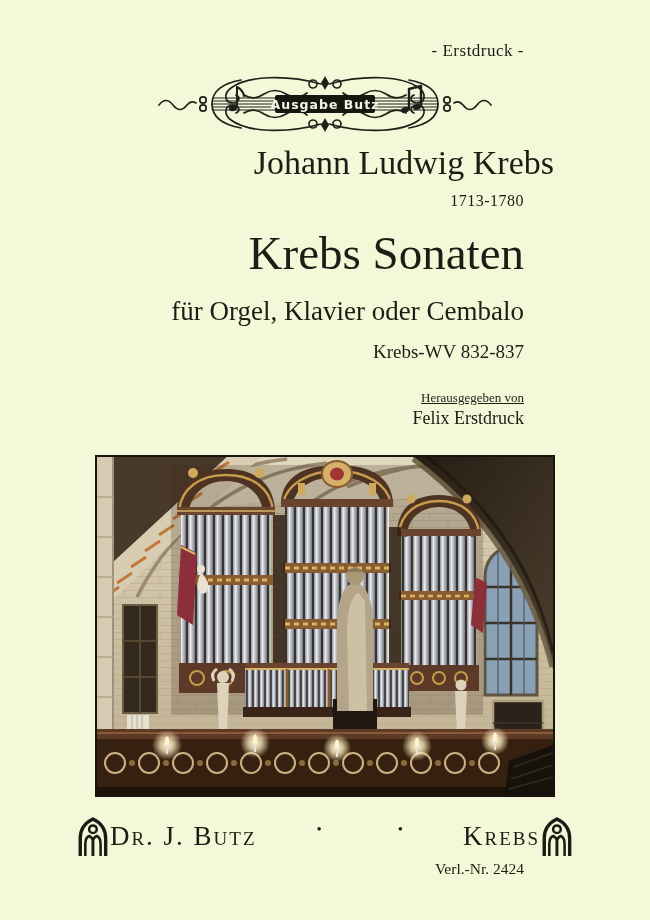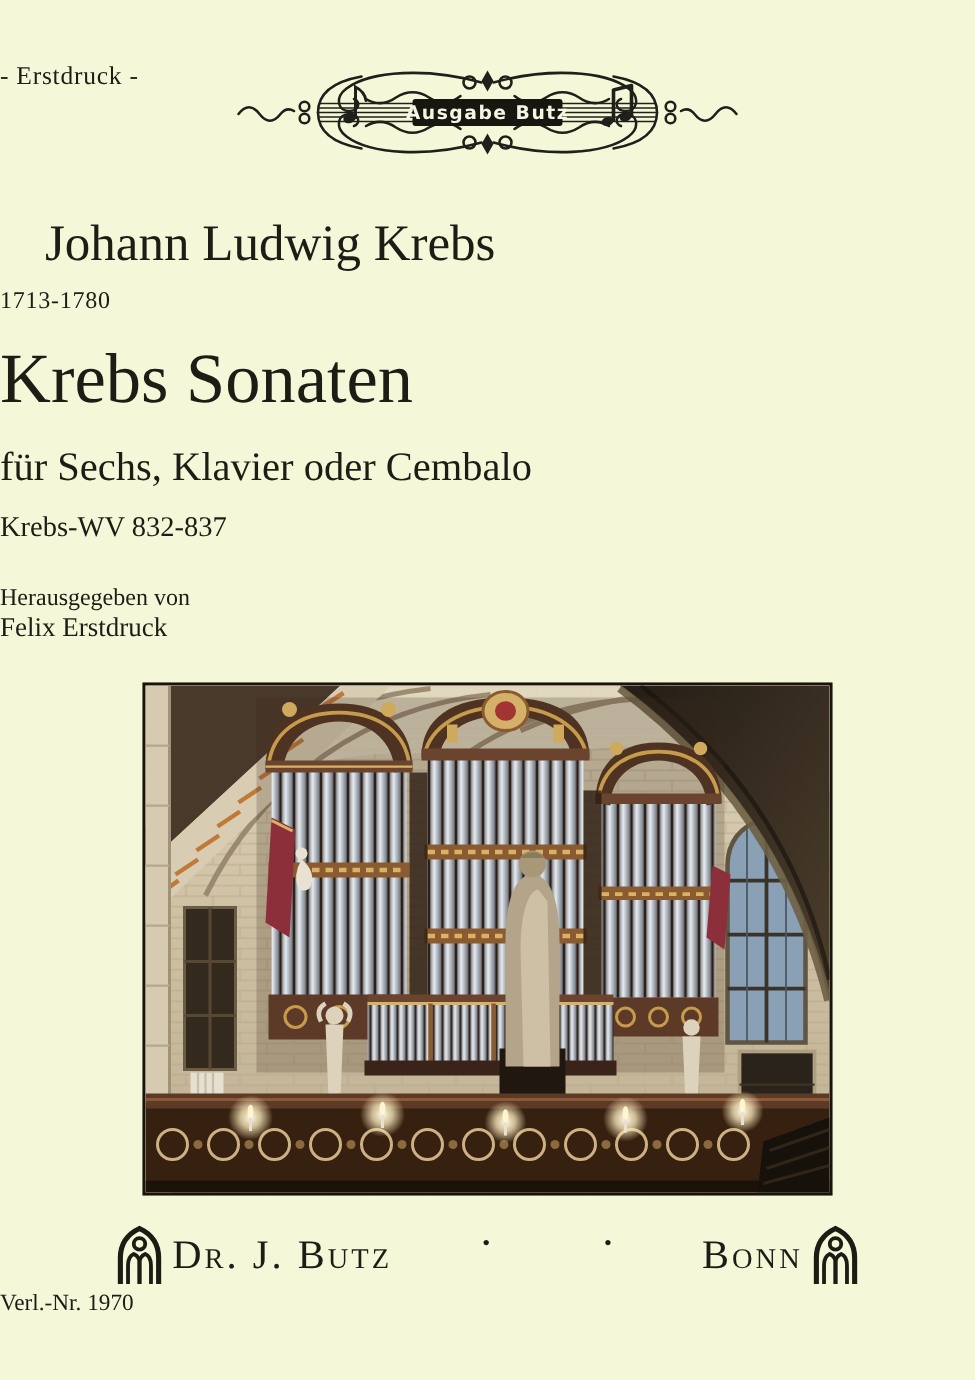--- a/index.html
+++ b/index.html
@@ -4,29 +4,29 @@
 <style>
   html,body{margin:0;padding:0;}
   .page{
     position:relative;
     width:650px;height:920px;
     background:#f4f8d9;
     font-family:"Liberation Serif", serif;
     color:#1d1d15;
     overflow:hidden;
   }
-  .ctr{position:absolute;left:0;width:524px;text-align:left;}
+  .ctr{position:absolute;left:0;width:524px;text-align:right;}
   .erstdruck{top:41px;font-size:17px;letter-spacing:0.5px;}
-  .ornament{position:absolute;top:43px;left:50%;transform:translateX(-50%);}
+  .ornament{position:absolute;top:72px;left:50%;transform:translateX(-50%);}
   .composer-name{top:144px;font-size:34px;margin-left:30px;}
   .composer-dates{top:192px;font-size:16px;letter-spacing:0.5px;}
   .work-title{top:226px;font-size:47px;}
   .work-subtitle{top:296px;font-size:27px;}
   .work-catalog{top:341px;font-size:19px;}
-  .editor-label{top:390px;font-size:16px;}
+  .editor-label{top:390px;font-size:13px;text-decoration:underline;}
   .editor-name{top:408px;font-size:18px;}
   .photo-frame{
     position:absolute;top:455px;left:95px;
     width:456px;height:338px;
     border:2px solid #17130d;
     background:#c8baa0;
   }
   .footer-row{
     position:absolute;top:816px;left:76px;width:498px;
     display:flex;align-items:center;justify-content:space-between;
@@ -87,21 +87,21 @@
       </g>
       <rect x="120" y="23" width="100" height="18" rx="2" fill="#17170f"></rect>
       <text x="170" y="36.5" text-anchor="middle" font-size="12.5" font-weight="bold" fill="#f4f6e4" letter-spacing="1" style="font-family:'DejaVu Sans',sans-serif">Ausgabe Butz</text>
     </svg>
   </div>
 
   <div class="ctr composer-name">Johann Ludwig Krebs</div>
   <div class="ctr composer-dates">1713-1780</div>
 
   <div class="ctr work-title">Krebs Sonaten</div>
-  <div class="ctr work-subtitle">für Sechs, Klavier oder Cembalo</div>
+  <div class="ctr work-subtitle">für Orgel, Klavier oder Cembalo</div>
   <div class="ctr work-catalog">Krebs-WV 832-837</div>
 
   <div class="ctr editor-label">Herausgegeben von</div>
   <div class="ctr editor-name">Felix Erstdruck</div>
 
   <div class="photo-frame" aria-label="Baroque pipe organ with gilded carvings and silver pipes in a Gothic church interior">
     <svg width="456" height="338" viewBox="0 0 456 338" preserveAspectRatio="none">
       <defs>
         <linearGradient id="stone" x1="0" y1="0" x2="0" y2="1">
           <stop offset="0" stop-color="#ddd3ba"></stop>
@@ -324,27 +324,27 @@
         <path d="M5,46 V26 Q5,10 20,3 Q35,10 35,26 V46" stroke-width="4"></path>
         <circle cx="20" cy="15" r="4.5" stroke-width="3"></circle>
         <path d="M11,46 V32 Q11,25 15.5,23 Q20,25 20,30 V46" stroke-width="3"></path>
         <path d="M20,46 V30 Q20,25 24.5,23 Q29,25 29,32 V46" stroke-width="3"></path>
       </g>
     </svg>
     <div class="pub-line">
       <span>Dr. J. Butz</span>
       <span class="pub-sep">•</span>
       <span class="pub-sep">•</span>
-      <span>Bonn</span>
+      <span>Krebs</span>
     </div>
     <svg width="34" height="40" viewBox="0 0 40 46">
       <g stroke="#1c1c14" fill="none" stroke-linecap="round">
         <path d="M5,46 V26 Q5,10 20,3 Q35,10 35,26 V46" stroke-width="4"></path>
         <circle cx="20" cy="15" r="4.5" stroke-width="3"></circle>
         <path d="M11,46 V32 Q11,25 15.5,23 Q20,25 20,30 V46" stroke-width="3"></path>
         <path d="M20,46 V30 Q20,25 24.5,23 Q29,25 29,32 V46" stroke-width="3"></path>
       </g>
     </svg>
   </div>
 
-  <div class="ctr plate-number">Verl.-Nr. 1970</div>
+  <div class="ctr plate-number">Verl.-Nr. 2424</div>
 
 </div>
 
 </body></html>

